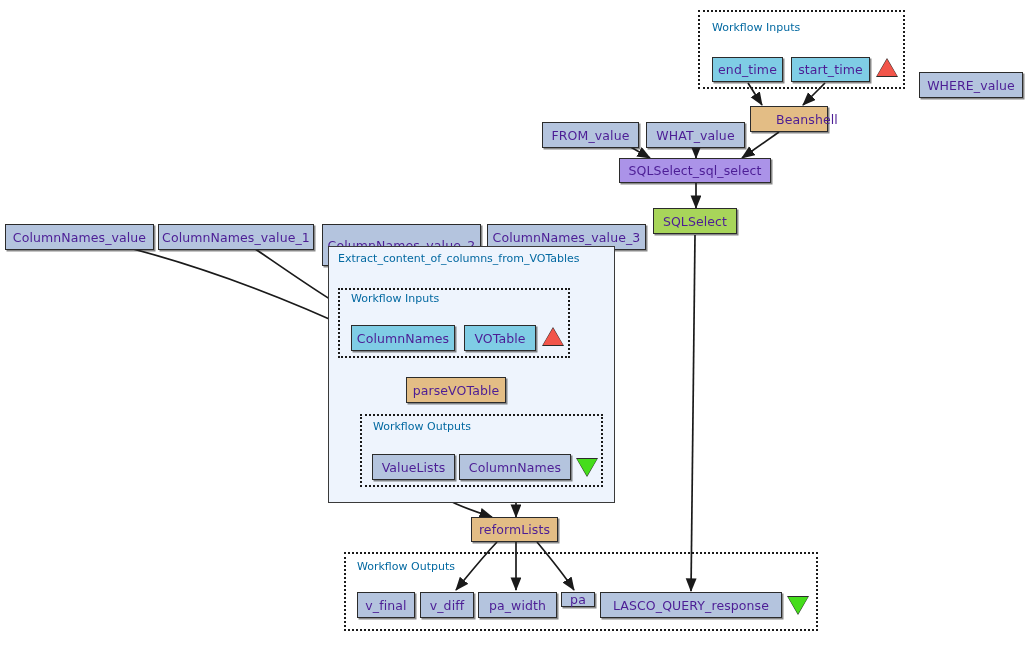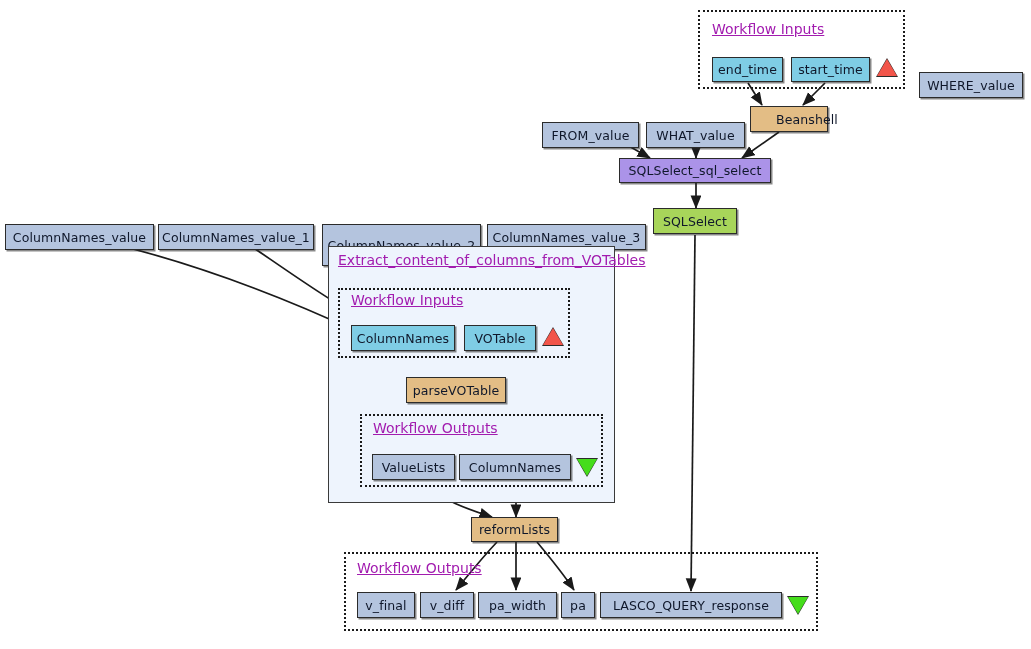--- a/index.html
+++ b/index.html
@@ -27,21 +27,21 @@
     pointer-events: none;
   }
   .node {
     position: absolute;
     box-sizing: border-box;
     border: 1px solid #2b2b2b;
     display: flex;
     align-items: center;
     justify-content: center;
     font-size: 12.5px;
-    color: #0f172a;
+    color: #4c1d95;
     white-space: nowrap;
     box-shadow: 1.5px 1.5px 0 rgba(40,40,40,0.55);
     letter-spacing: 0.1px;
   }
   .node-port      { background: #b4c4de; margin-top: 16px; }
   .node-wfinput   { background: #7fcde5; }
   .node-wfoutput  { background: #b4c4de; }
   .node-beanshell { background: #e3bd85; padding-left: 36px; }
   .node-nested    { background: #e3bd85; }
   .node-sqlselect { background: #a8d55a; }
@@ -54,24 +54,23 @@
   .group-dotted {
     border: 2px dotted #1a1a1a;
     background: transparent;
   }
   .group-solid {
     border: 1px solid #3a3a3a;
     background: #eef4fd;
   }
   .group-label {
     position: absolute;
-    font-size: 14px;
-    color: #a21caf;
+    font-size: 11px;
+    color: #0369a1;
     white-space: nowrap;
-    text-decoration: underline;
   }
   .tri {
     position: absolute;
     width: 0;
     height: 0;
   }
   .tri-up {
     border-left: 10px solid transparent;
     border-right: 10px solid transparent;
     border-bottom: 17px solid #f2554a;
@@ -248,21 +247,21 @@
 
   <div class="node node-wfoutput" style="left:357px; top:592px; width:58px; height:26px;">
     <span>v_final</span>
   </div>
   <div class="node node-wfoutput" style="left:420px; top:592px; width:54px; height:26px;">
     <span>v_diff</span>
   </div>
   <div class="node node-wfoutput" style="left:478px; top:592px; width:79px; height:26px;">
     <span>pa_width</span>
   </div>
-  <div class="node node-wfoutput" style="left:561px; top:592px; width:34px; height:26px;">
+  <div class="node node-wfoutput" style="left:561px; top:592px; width:34px; height:15px;">
     <span>pa</span>
   </div>
   <div class="node node-wfoutput" style="left:600px; top:592px; width:182px; height:26px;">
     <span>LASCO_QUERY_response</span>
   </div>
   <div class="tri-wrap" style="left:788px; top:597px;">
     <div class="tri-outline-down"></div>
     <div class="tri tri-down" style="left:0; top:0;"></div>
   </div>
 

